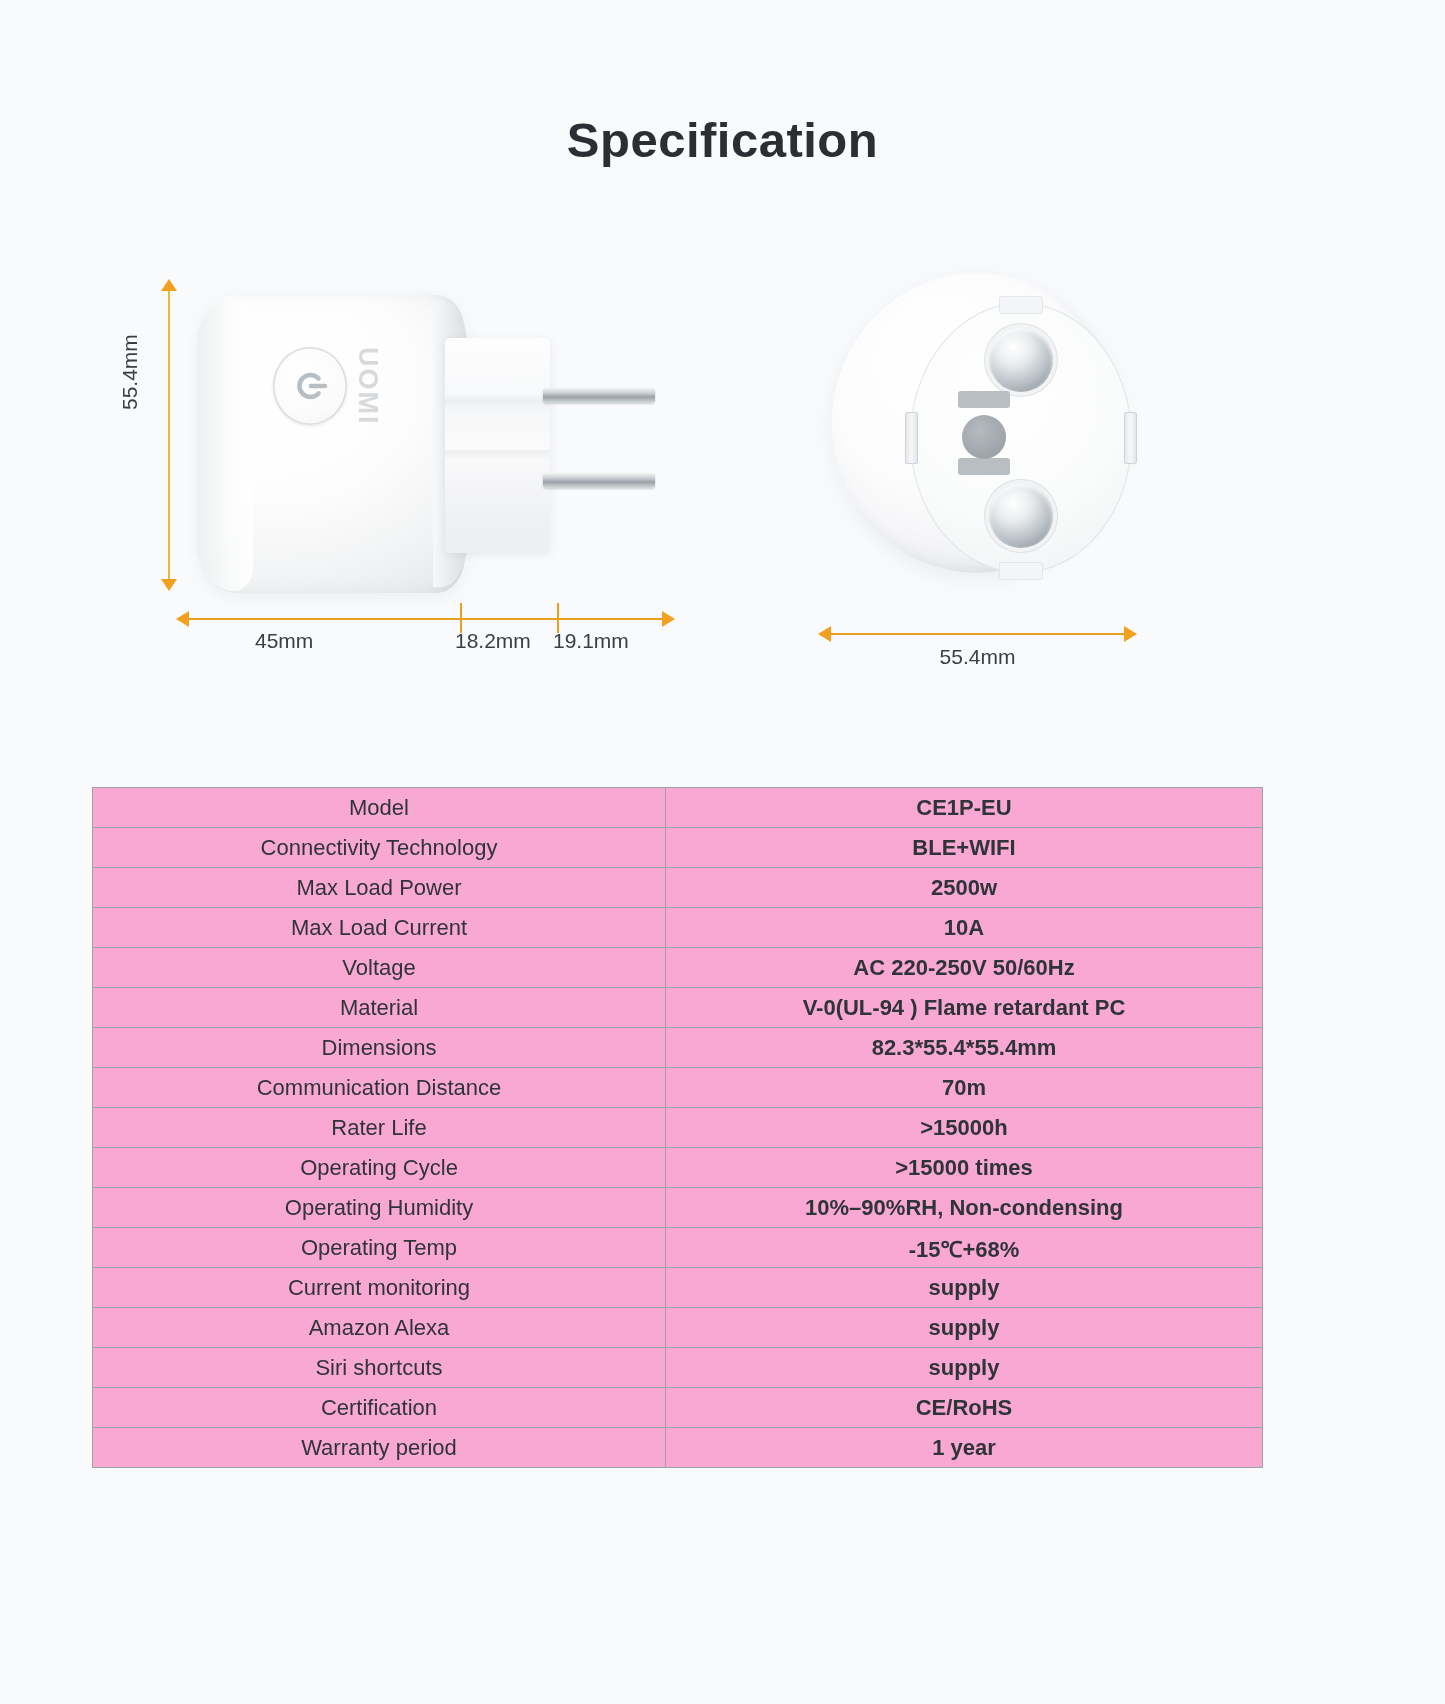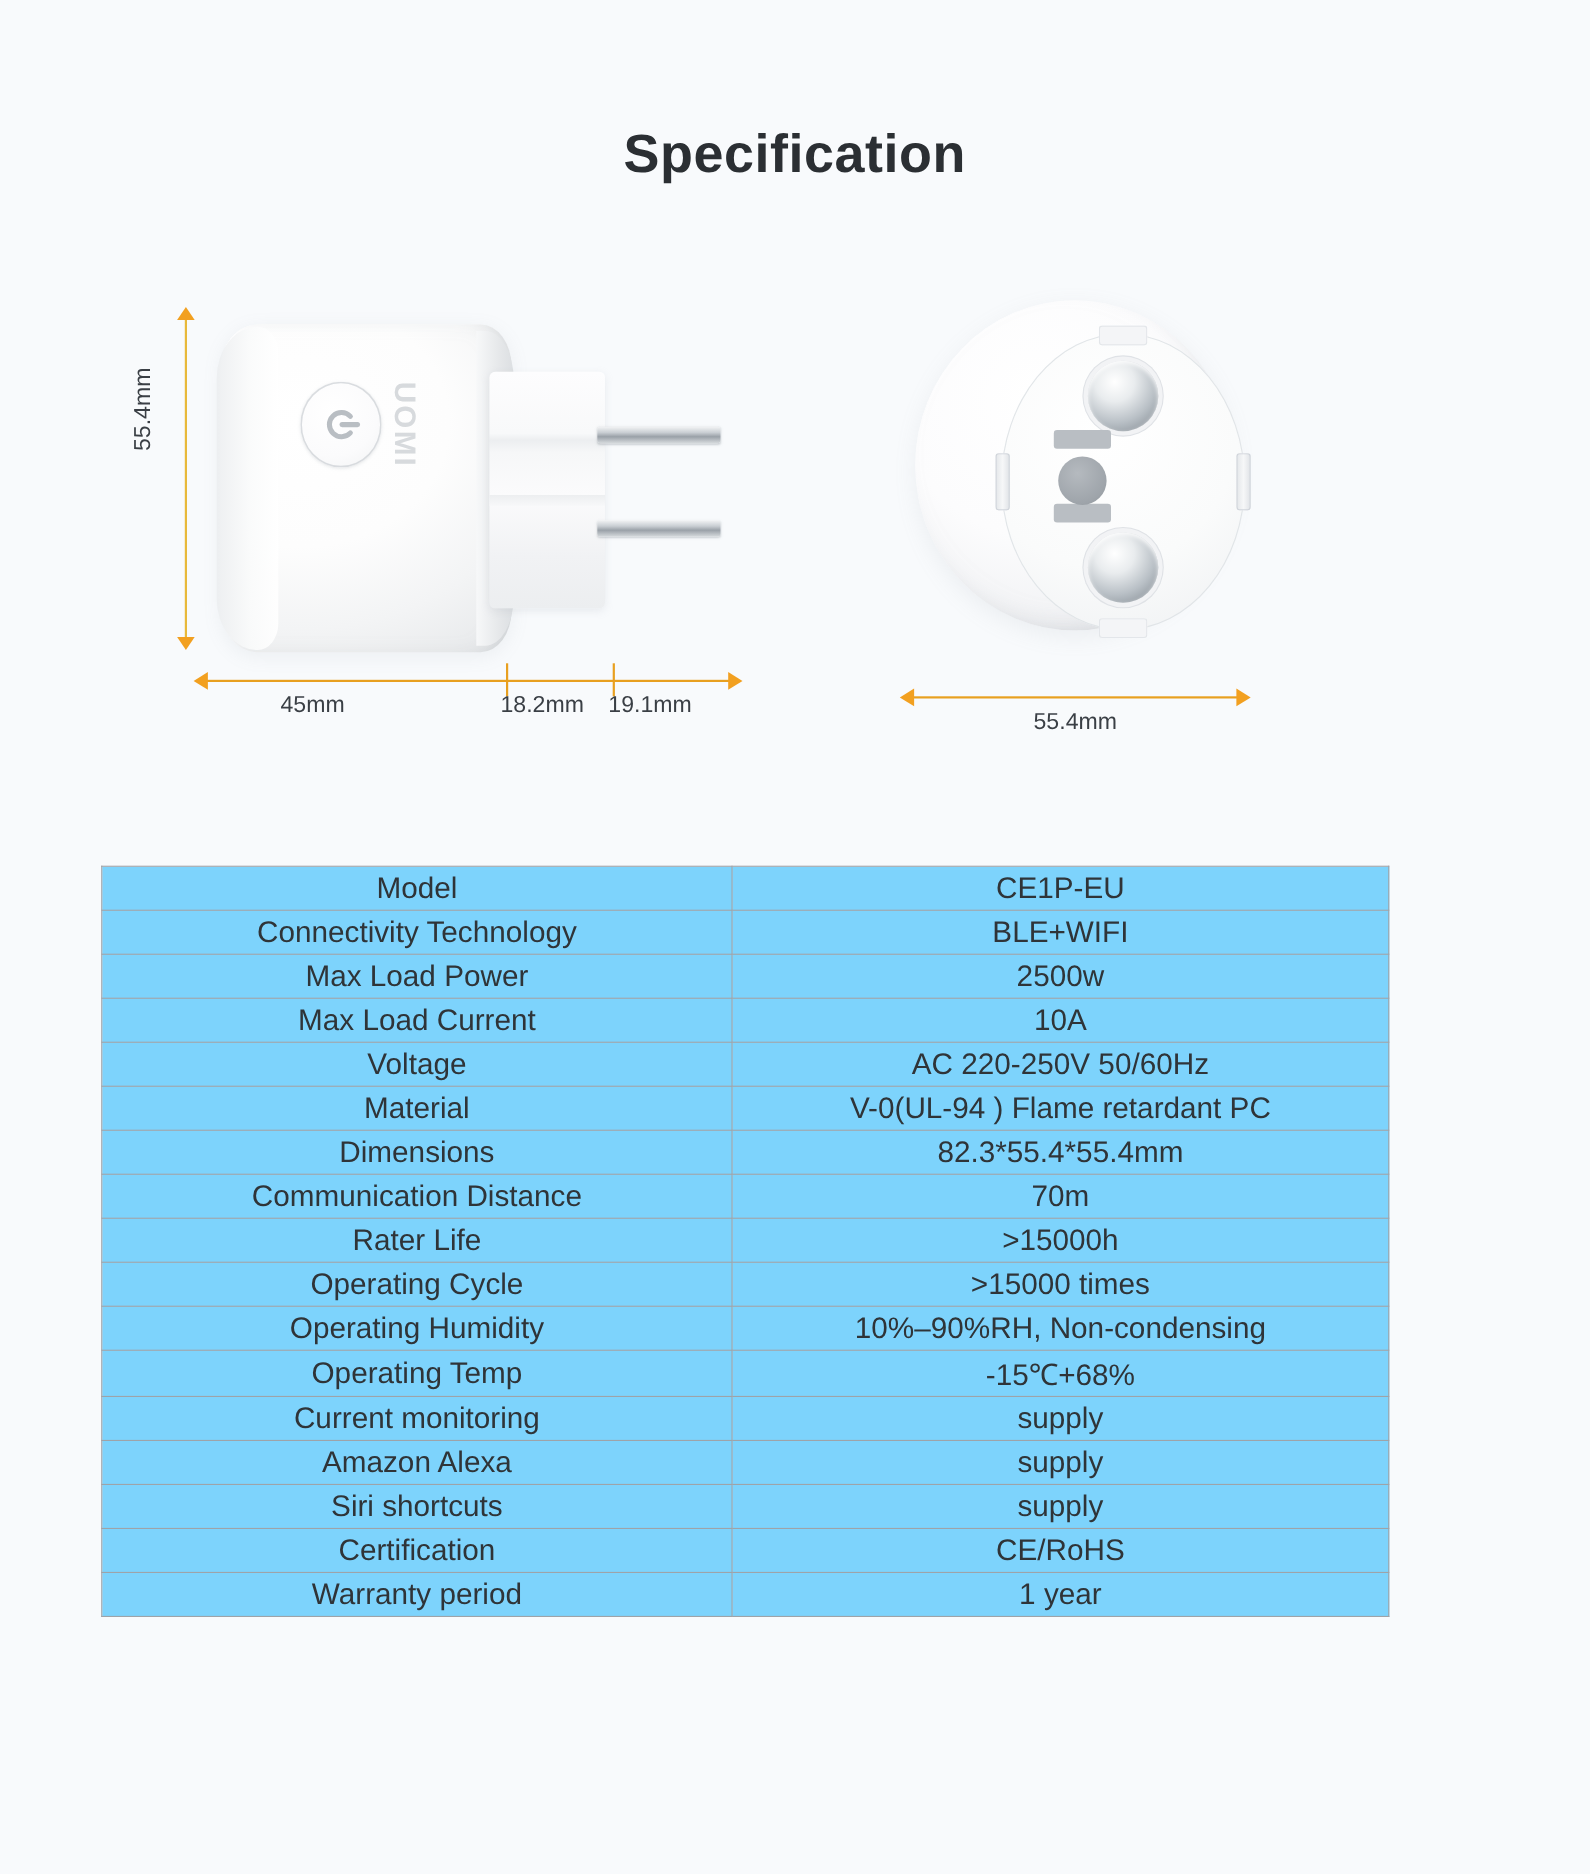--- a/index.html
+++ b/index.html
@@ -304,28 +304,28 @@
     left: 92px; top: 787px;
     width: 1170px;
     border-collapse: collapse;
     table-layout: fixed;
   }
   .spec-table td {
     height: 40px;
     border: 1px solid #9ea3a8;
     text-align: center;
     vertical-align: middle;
-    font-size: 27px;
+    font-size: 22px;
     color: #2f3438;
-    background: #7dd3fc;
+    background: #f9a8d4;
     padding: 2px 6px;
     font-weight: 400;
   }
   .spec-table td.c-label { width: 573px; }
-  .spec-table td.c-value { width: 597px; }
+  .spec-table td.c-value { width: 597px; font-weight: bold; }
 </style>
 </head>
 <body>
 
 <div class="page">
 
   <div class="page-title">Specification</div>
 
   <div class="figures">
 

